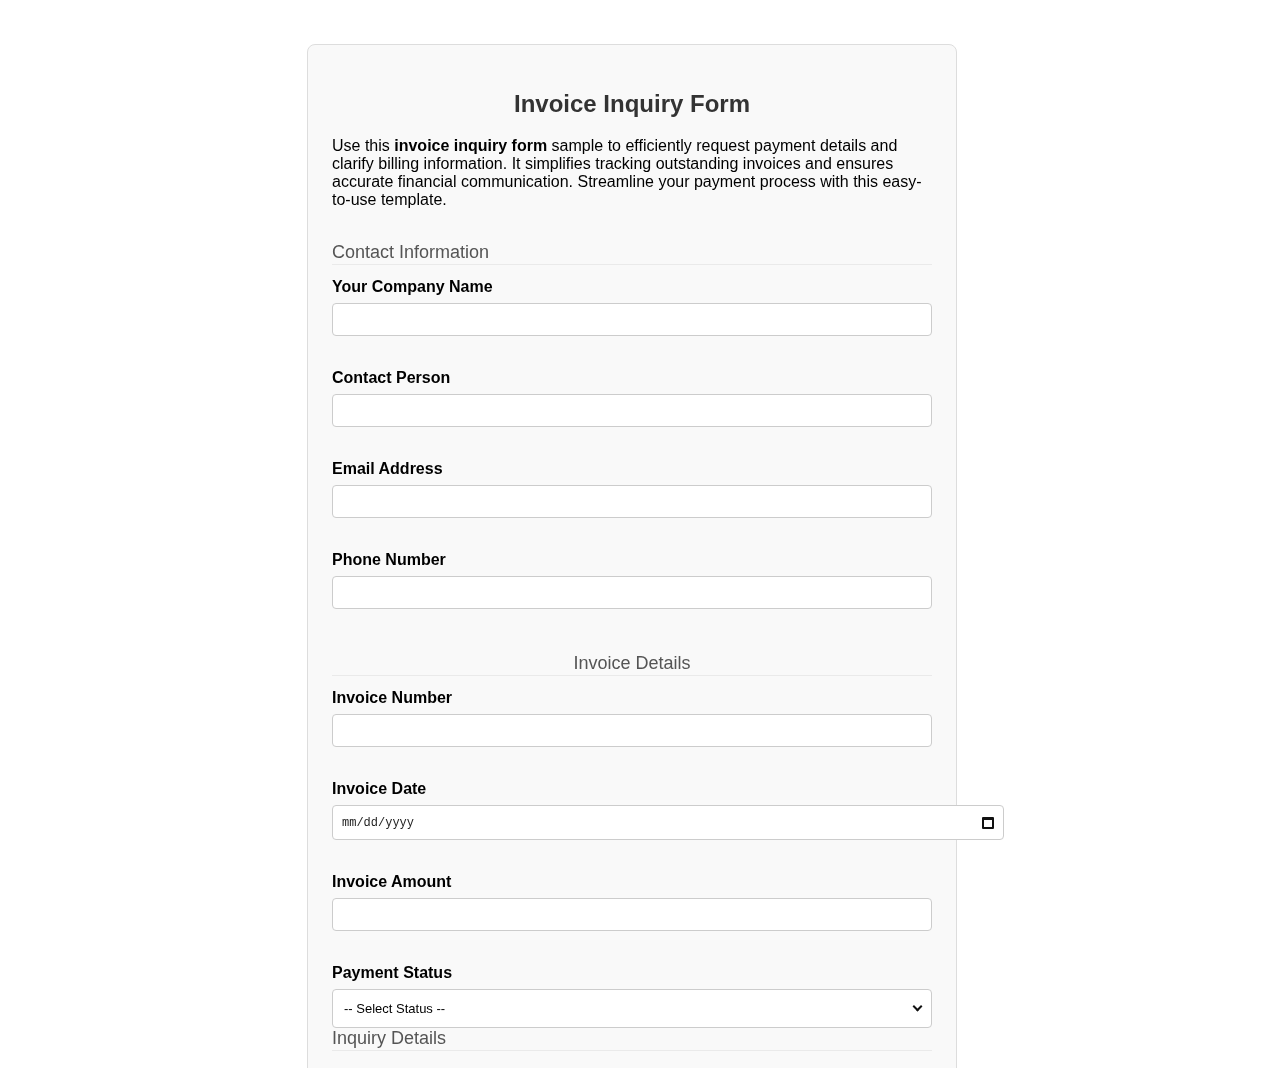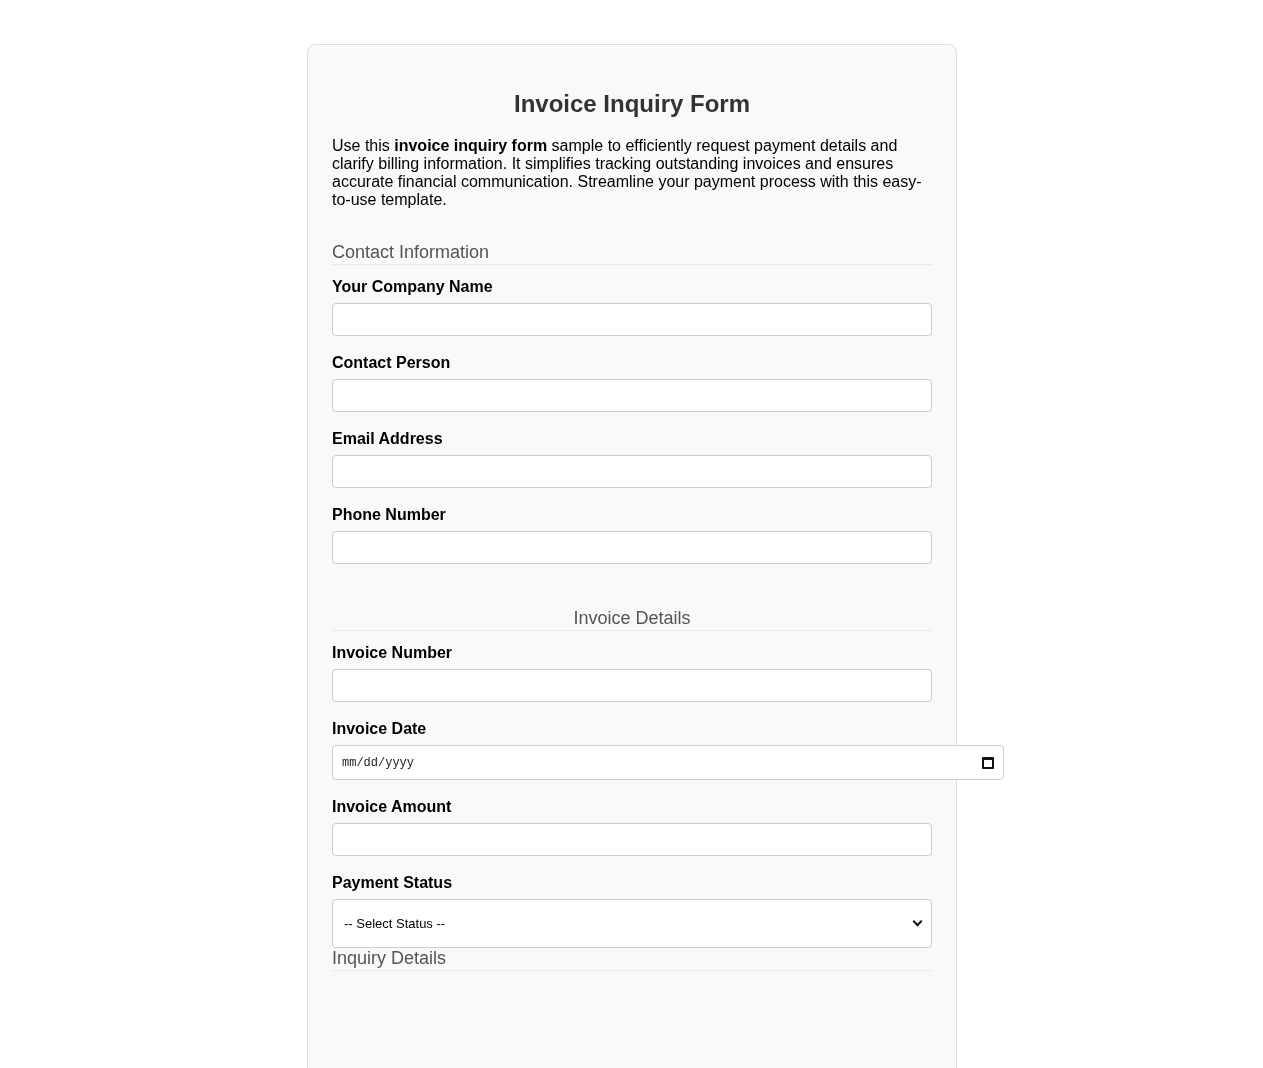--- a/index.html
+++ b/index.html
@@ -41,21 +41,21 @@
       font-size: 18px;
       color: #555555;
       border-bottom: 1px solid #eaeaea;
       padding-bottom: 2px;
       line-height: 20px;
     }
     .s1 { margin-top: 33px; }
     .s2 { margin-top: 44px; text-align: center; }
     .s3 { }
     .field { margin-top: 12px; }
-    .field + .field { margin-top: 17px; }
+    .field + .field { margin-top: 32px; }
     .label {
       display: block;
       font-weight: bold;
       font-size: 16px;
       line-height: 20px;
       margin-bottom: 6px;
       color: #000;
     }
     .input {
       display: block;
@@ -86,21 +86,21 @@
       width: 12px; height: 12px;
       border: 2px solid #111;
       border-top-width: 3px;
       border-radius: 1px;
     }
     .select {
       display: flex;
       align-items: center;
       justify-content: space-between;
       width: 600px;
-      height: 49px;
+      height: 39px;
       background: #fff;
       border: 1px solid #cccccc;
       border-radius: 4px;
       padding: 0 8px 0 11px;
       font-size: 13px;
       color: #000;
     }
     .chev {
       width: 7px; height: 7px;
       border-right: 2px solid #111;

